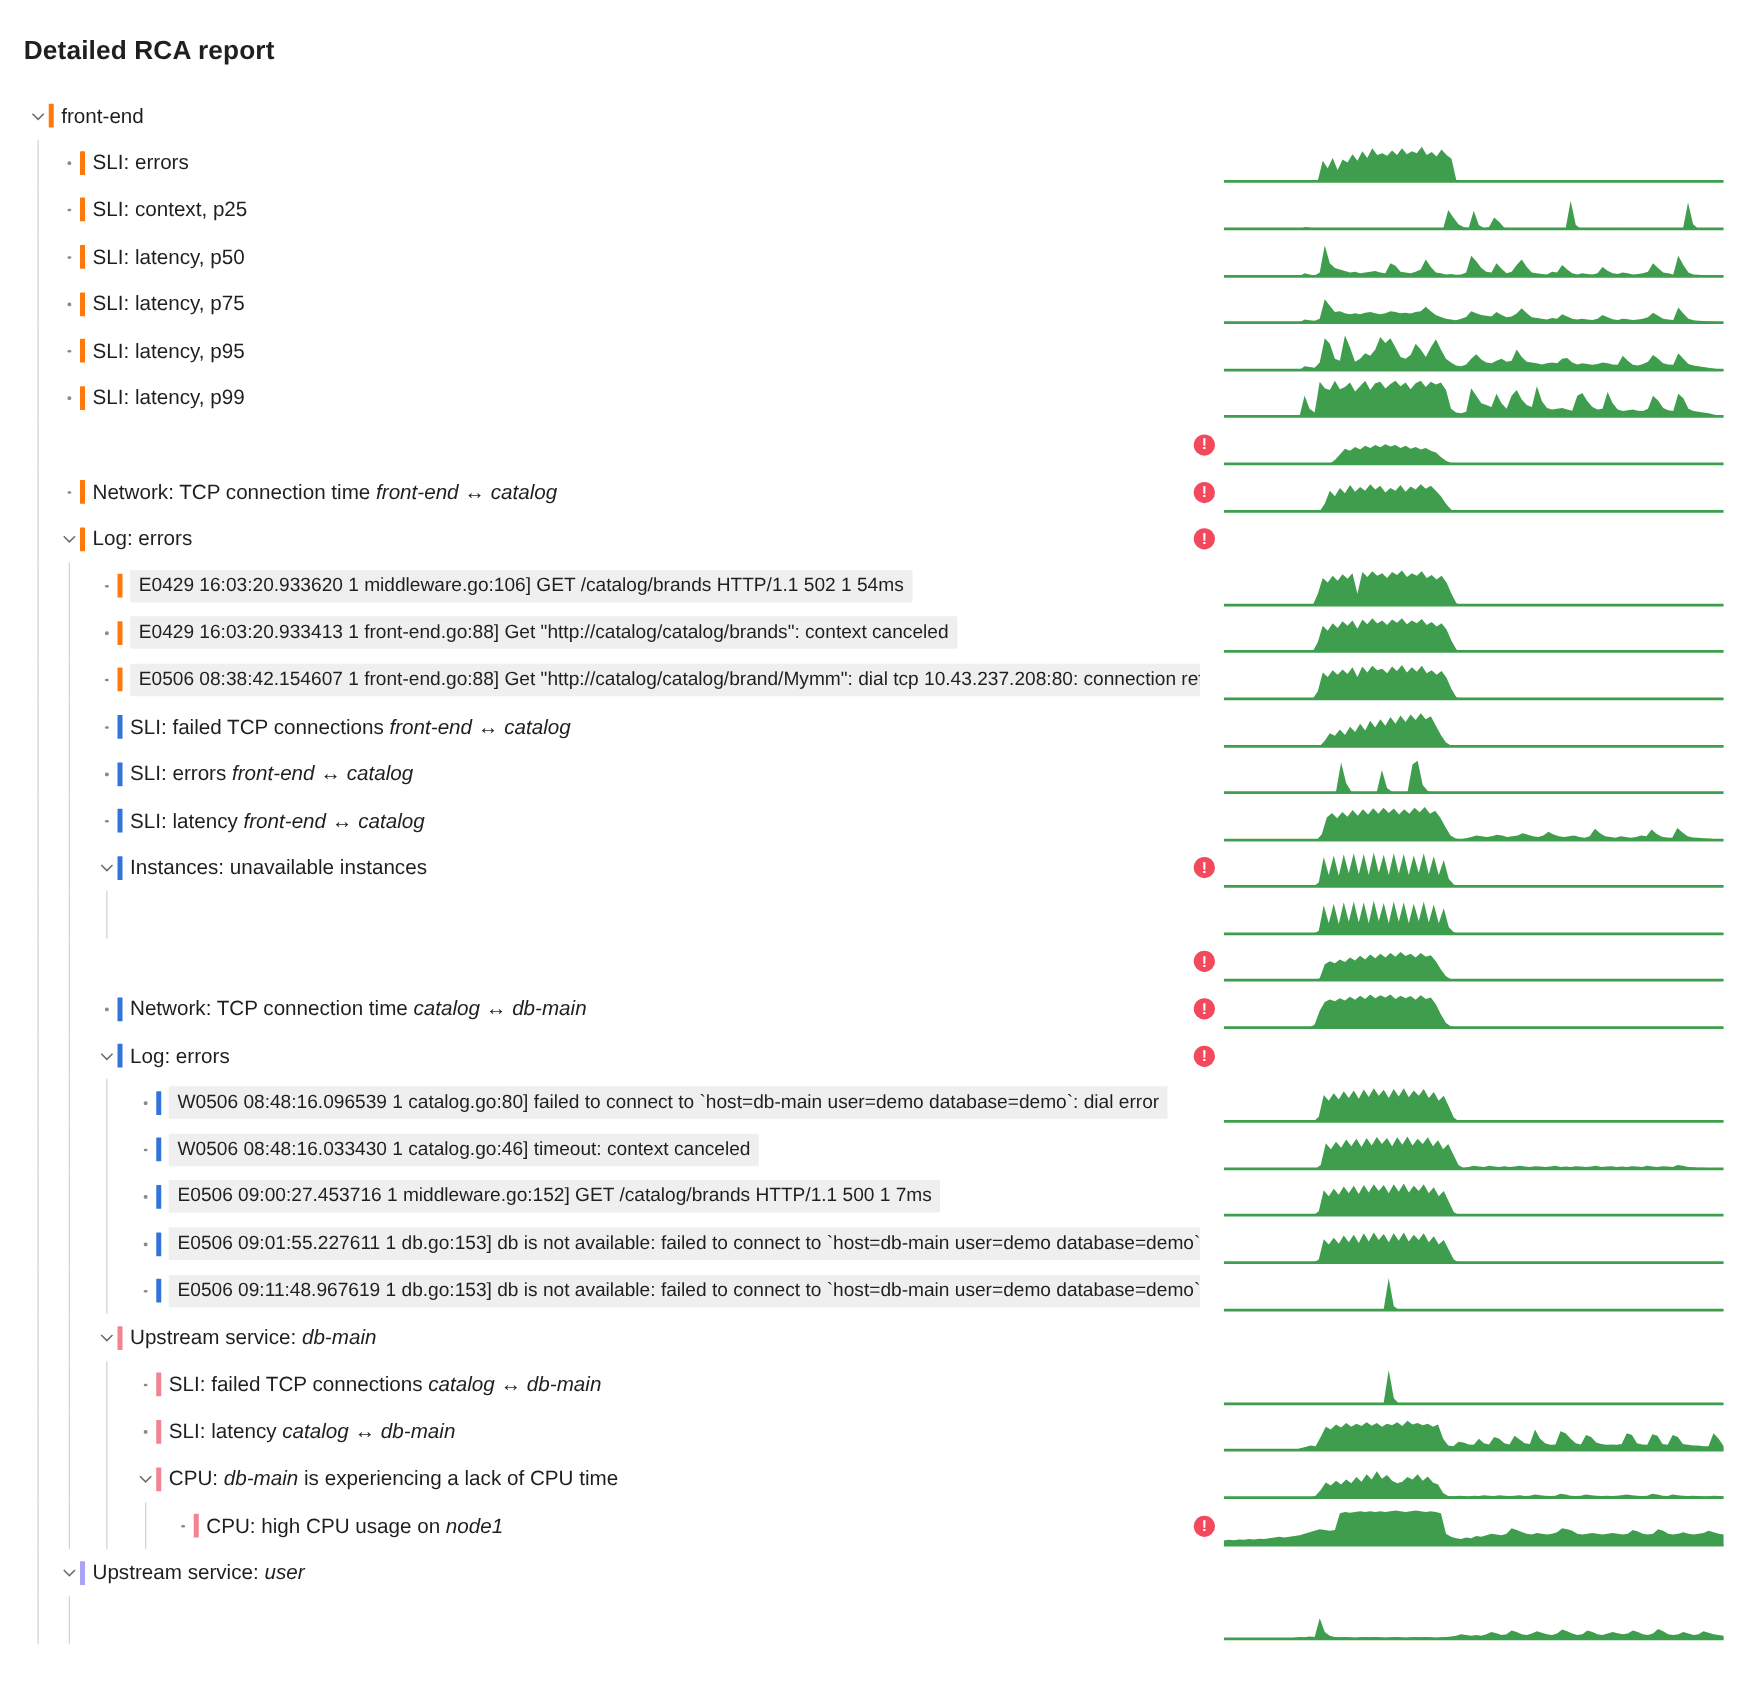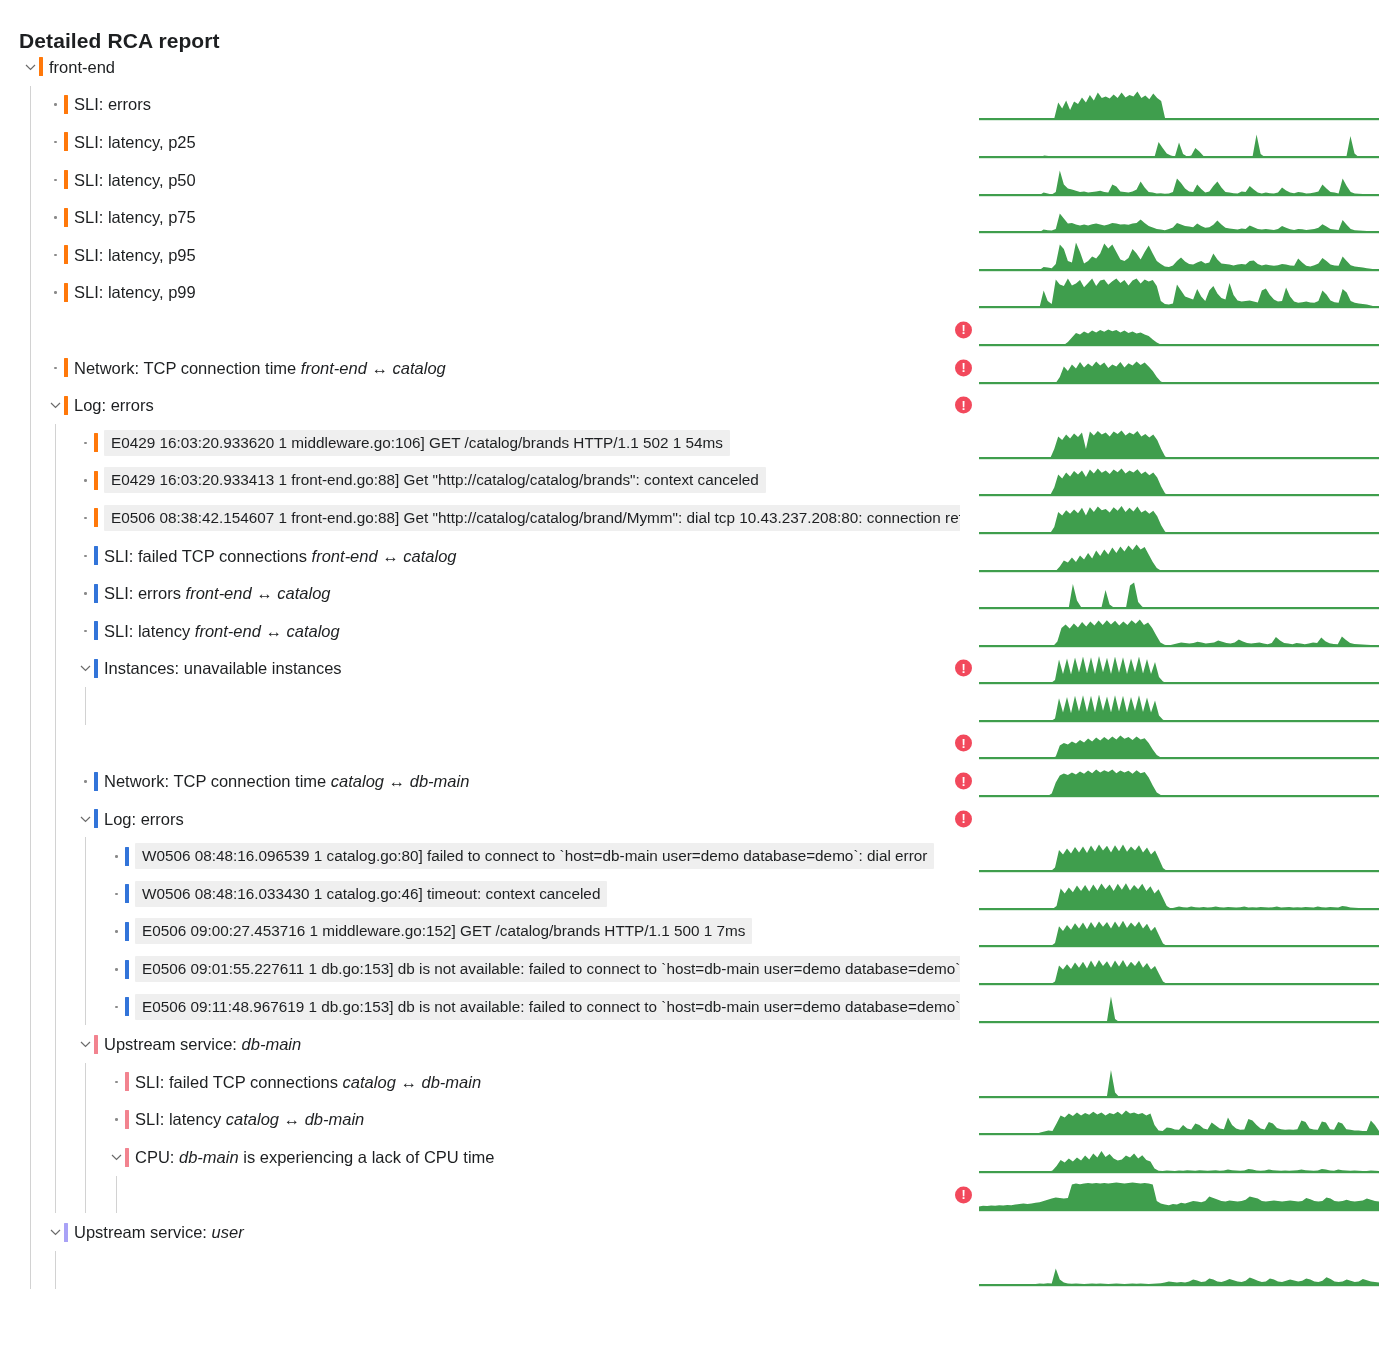--- a/index.html
+++ b/index.html
@@ -21,21 +21,21 @@
     top: 13px;
     font-size: 21px;
     font-weight: bold;
     color: #1d1f21;
     letter-spacing: 0.1px;
     margin-top: 16px;
   }
   #tree {
     position: absolute;
     left: 0;
-    top: 48px;
+    top: 74px;
     width: 1388px;
   }
   .row {
     position: relative;
     height: 37.6px;
     width: 1400px;
   }
   
   .label-zone {
     position: absolute;
@@ -171,21 +171,21 @@
             <path d="M 0 32 L 0.00 32.00 L 3.96 32.00 L 7.92 32.00 L 11.88 32.00 L 15.84 32.00 L 19.80 32.00 L 23.76 32.00 L 27.72 32.00 L 31.68 32.00 L 35.64 32.00 L 39.60 32.00 L 43.56 32.00 L 47.52 32.00 L 51.49 32.00 L 55.45 32.00 L 59.41 32.00 L 63.37 32.00 L 67.33 32.00 L 71.29 32.00 L 75.25 31.40 L 79.21 15.50 L 83.17 21.50 L 87.13 13.40 L 91.09 23.00 L 95.05 14.60 L 99.01 17.00 L 102.97 10.40 L 106.93 15.50 L 110.89 8.00 L 114.85 13.40 L 118.81 5.60 L 122.77 11.00 L 126.73 9.50 L 130.69 11.60 L 134.65 7.40 L 138.61 11.00 L 142.57 5.60 L 146.53 10.40 L 150.50 8.00 L 154.46 9.50 L 158.42 4.40 L 162.38 11.00 L 166.34 8.60 L 170.30 12.20 L 174.26 6.50 L 178.22 11.00 L 182.18 14.00 L 186.14 31.40 L 190.10 32.00 L 194.06 32.00 L 198.02 32.00 L 201.98 32.00 L 205.94 32.00 L 209.90 32.00 L 213.86 32.00 L 217.82 32.00 L 221.78 32.00 L 225.74 32.00 L 229.70 32.00 L 233.66 32.00 L 237.62 32.00 L 241.58 32.00 L 245.54 32.00 L 249.50 32.00 L 253.47 32.00 L 257.43 32.00 L 261.39 32.00 L 265.35 32.00 L 269.31 32.00 L 273.27 32.00 L 277.23 32.00 L 281.19 32.00 L 285.15 32.00 L 289.11 32.00 L 293.07 32.00 L 297.03 32.00 L 300.99 32.00 L 304.95 32.00 L 308.91 32.00 L 312.87 32.00 L 316.83 32.00 L 320.79 32.00 L 324.75 32.00 L 328.71 32.00 L 332.67 32.00 L 336.63 32.00 L 340.59 32.00 L 344.55 32.00 L 348.51 32.00 L 352.48 32.00 L 356.44 32.00 L 360.40 32.00 L 364.36 32.00 L 368.32 32.00 L 372.28 32.00 L 376.24 32.00 L 380.20 32.00 L 384.16 32.00 L 388.12 32.00 L 392.08 32.00 L 396.04 32.00 L 400.00 32.00 L 400 32 Z" fill="#3f9e4d"></path>
             <rect x="0" y="31" width="400" height="2.2" fill="#3f9e4d"></rect>
           </svg>
         </div>
       </div>
       <div class="row">
         <div class="label-zone">
           <span class="rowline" style="left:49px">
             <span class="bullet"></span>
             <span class="cbar" style="background:#ff780a"></span>
-            <span class="ltext">SLI: latency, p25</span>
+            <span class="ltext">SLI: context, p25</span>
           </span>
         </div>
         <div class="guide" style="left: 30px; top: 0px; height: 37.6px;"></div>
         <div class="spark" style="left: 979px;">
           <svg width="400" height="34" viewBox="0 0 400 34">
             <path d="M 0 32 L 0.00 32.00 L 4.08 32.00 L 8.16 32.00 L 12.24 32.00 L 16.33 32.00 L 20.41 32.00 L 24.49 32.00 L 28.57 32.00 L 32.65 32.00 L 36.73 32.00 L 40.82 32.00 L 44.90 32.00 L 48.98 32.00 L 53.06 32.00 L 57.14 32.00 L 61.22 32.00 L 65.31 30.50 L 69.39 31.10 L 73.47 32.00 L 77.55 32.00 L 81.63 32.00 L 85.71 32.00 L 89.80 32.00 L 93.88 32.00 L 97.96 32.00 L 102.04 32.00 L 106.12 32.00 L 110.20 32.00 L 114.29 32.00 L 118.37 32.00 L 122.45 32.00 L 126.53 32.00 L 130.61 32.00 L 134.69 32.00 L 138.78 32.00 L 142.86 32.00 L 146.94 32.00 L 151.02 32.00 L 155.10 32.00 L 159.18 32.00 L 163.27 32.00 L 167.35 32.00 L 171.43 32.00 L 175.51 32.00 L 179.59 17.00 L 183.67 23.00 L 187.76 28.40 L 191.84 30.50 L 195.92 31.40 L 200.00 17.60 L 204.08 29.00 L 208.16 31.40 L 212.24 30.50 L 216.33 23.00 L 220.41 26.60 L 224.49 31.10 L 228.57 31.40 L 232.65 32.00 L 236.73 32.00 L 240.82 32.00 L 244.90 31.40 L 248.98 32.00 L 253.06 32.00 L 257.14 32.00 L 261.22 32.00 L 265.31 32.00 L 269.39 32.00 L 273.47 32.00 L 277.55 9.50 L 281.63 29.00 L 285.71 32.00 L 289.80 32.00 L 293.88 32.00 L 297.96 32.00 L 302.04 32.00 L 306.12 32.00 L 310.20 32.00 L 314.29 31.10 L 318.37 32.00 L 322.45 32.00 L 326.53 32.00 L 330.61 32.00 L 334.69 32.00 L 338.78 32.00 L 342.86 32.00 L 346.94 32.00 L 351.02 32.00 L 355.10 32.00 L 359.18 32.00 L 363.27 32.00 L 367.35 32.00 L 371.43 11.00 L 375.51 28.40 L 379.59 32.00 L 383.67 32.00 L 387.76 32.00 L 391.84 32.00 L 395.92 32.00 L 400.00 32.00 L 400 32 Z" fill="#3f9e4d"></path>
             <rect x="0" y="31" width="400" height="2.2" fill="#3f9e4d"></rect>
           </svg>
         </div>
       </div>
@@ -646,20 +646,27 @@
         <div class="guide" style="left: 55px; top: 0px; height: 37.6px;"></div>
         <div class="guide" style="left: 85px; top: 0px; height: 37.6px;"></div>
         <div class="spark" style="left: 979px;">
           <svg width="400" height="34" viewBox="0 0 400 34">
             <path d="M 0 32 L 0.00 32.00 L 4.08 32.00 L 8.16 32.00 L 12.24 32.00 L 16.33 32.00 L 20.41 32.00 L 24.49 32.00 L 28.57 32.00 L 32.65 32.00 L 36.73 32.00 L 40.82 32.00 L 44.90 32.00 L 48.98 32.00 L 53.06 32.00 L 57.14 32.00 L 61.22 32.00 L 65.31 32.00 L 69.39 32.00 L 73.47 30.50 L 77.55 26.00 L 81.63 20.00 L 85.71 22.40 L 89.80 18.50 L 93.88 21.50 L 97.96 17.60 L 102.04 20.60 L 106.12 15.50 L 110.20 19.40 L 114.29 13.40 L 118.37 17.60 L 122.45 11.00 L 126.53 17.00 L 130.61 14.00 L 134.69 18.50 L 138.78 20.60 L 142.86 19.40 L 146.94 15.50 L 151.02 17.60 L 155.10 13.40 L 159.18 18.50 L 163.27 15.20 L 167.35 20.00 L 171.43 21.50 L 175.51 28.40 L 179.59 30.80 L 183.67 31.10 L 187.76 30.50 L 191.84 30.80 L 195.92 31.10 L 200.00 30.50 L 204.08 30.80 L 208.16 30.20 L 212.24 30.50 L 216.33 30.80 L 220.41 30.20 L 224.49 30.50 L 228.57 30.80 L 232.65 30.50 L 236.73 30.20 L 240.82 30.80 L 244.90 30.50 L 248.98 29.60 L 253.06 30.20 L 257.14 30.50 L 261.22 30.80 L 265.31 30.50 L 269.39 29.00 L 273.47 29.60 L 277.55 30.50 L 281.63 30.80 L 285.71 30.50 L 289.80 29.60 L 293.88 30.20 L 297.96 30.50 L 302.04 30.80 L 306.12 30.50 L 310.20 30.80 L 314.29 30.50 L 318.37 30.20 L 322.45 29.60 L 326.53 30.20 L 330.61 30.50 L 334.69 30.80 L 338.78 30.50 L 342.86 29.00 L 346.94 29.60 L 351.02 30.50 L 355.10 30.80 L 359.18 29.60 L 363.27 30.20 L 367.35 30.50 L 371.43 30.80 L 375.51 30.50 L 379.59 30.80 L 383.67 31.10 L 387.76 31.10 L 391.84 30.50 L 395.92 30.80 L 400.00 31.10 L 400 32 Z" fill="#3f9e4d"></path>
             <rect x="0" y="31" width="400" height="2.2" fill="#3f9e4d"></rect>
           </svg>
         </div>
       </div>
       <div class="row">
+        <div class="label-zone">
+          <span class="rowline" style="left:140px">
+            <span class="bullet"></span>
+            <span class="cbar" style="background:#f2838f"></span>
+            <span class="ltext">CPU: high CPU usage on <em>node1</em></span>
+          </span>
+        </div>
         <div class="guide" style="left: 30px; top: 0px; height: 37.6px;"></div>
         <div class="guide" style="left: 55px; top: 0px; height: 37.6px;"></div>
         <div class="guide" style="left: 85px; top: 0px; height: 37.6px;"></div>
         <div class="guide" style="left: 116px; top: 0px; height: 37.6px;"></div>
         <div class="alert" style="left: 955px;">
           <span>!</span>
         </div>
         <div class="spark" style="left: 979px;">
           <svg width="400" height="34" viewBox="0 0 400 34">
             <path d="M 0 32 L 0.00 28.40 L 4.04 27.80 L 8.08 28.10 L 12.12 27.50 L 16.16 27.80 L 20.20 27.20 L 24.24 27.50 L 28.28 26.90 L 32.32 27.20 L 36.36 26.60 L 40.40 26.00 L 44.44 25.40 L 48.48 26.00 L 52.53 25.40 L 56.57 24.80 L 60.61 24.20 L 64.65 23.00 L 68.69 21.80 L 72.73 20.60 L 76.77 19.40 L 80.81 20.00 L 84.85 20.60 L 88.89 20.00 L 92.93 6.50 L 96.97 5.60 L 101.01 6.20 L 105.05 5.60 L 109.09 5.00 L 113.13 5.60 L 117.17 5.00 L 121.21 5.60 L 125.25 5.00 L 129.29 5.60 L 133.33 5.00 L 137.37 4.40 L 141.41 5.00 L 145.45 5.60 L 149.49 5.00 L 153.54 4.40 L 157.58 5.00 L 161.62 5.60 L 165.66 5.00 L 169.70 5.60 L 173.74 6.50 L 177.78 23.00 L 181.82 25.40 L 185.86 26.60 L 189.90 27.20 L 193.94 26.00 L 197.98 26.60 L 202.02 24.80 L 206.06 25.40 L 210.10 24.20 L 214.14 23.00 L 218.18 23.60 L 222.22 24.20 L 226.26 23.00 L 230.30 18.50 L 234.34 20.00 L 238.38 21.50 L 242.42 23.00 L 246.46 23.60 L 250.51 22.40 L 254.55 23.00 L 258.59 23.60 L 262.63 23.00 L 266.67 21.80 L 270.71 18.50 L 274.75 19.40 L 278.79 20.60 L 282.83 23.00 L 286.87 23.60 L 290.91 23.00 L 294.95 22.40 L 298.99 23.00 L 303.03 23.60 L 307.07 23.00 L 311.11 22.40 L 315.15 23.00 L 319.19 23.60 L 323.23 23.00 L 327.27 20.00 L 331.31 21.20 L 335.35 23.00 L 339.39 23.60 L 343.43 23.00 L 347.47 19.40 L 351.52 20.60 L 355.56 23.00 L 359.60 23.60 L 363.64 23.00 L 367.68 21.80 L 371.72 23.00 L 375.76 23.60 L 379.80 23.00 L 383.84 22.40 L 387.88 20.60 L 391.92 21.80 L 395.96 23.00 L 400.00 23.60 L 400 32 Z" fill="#3f9e4d"></path>

